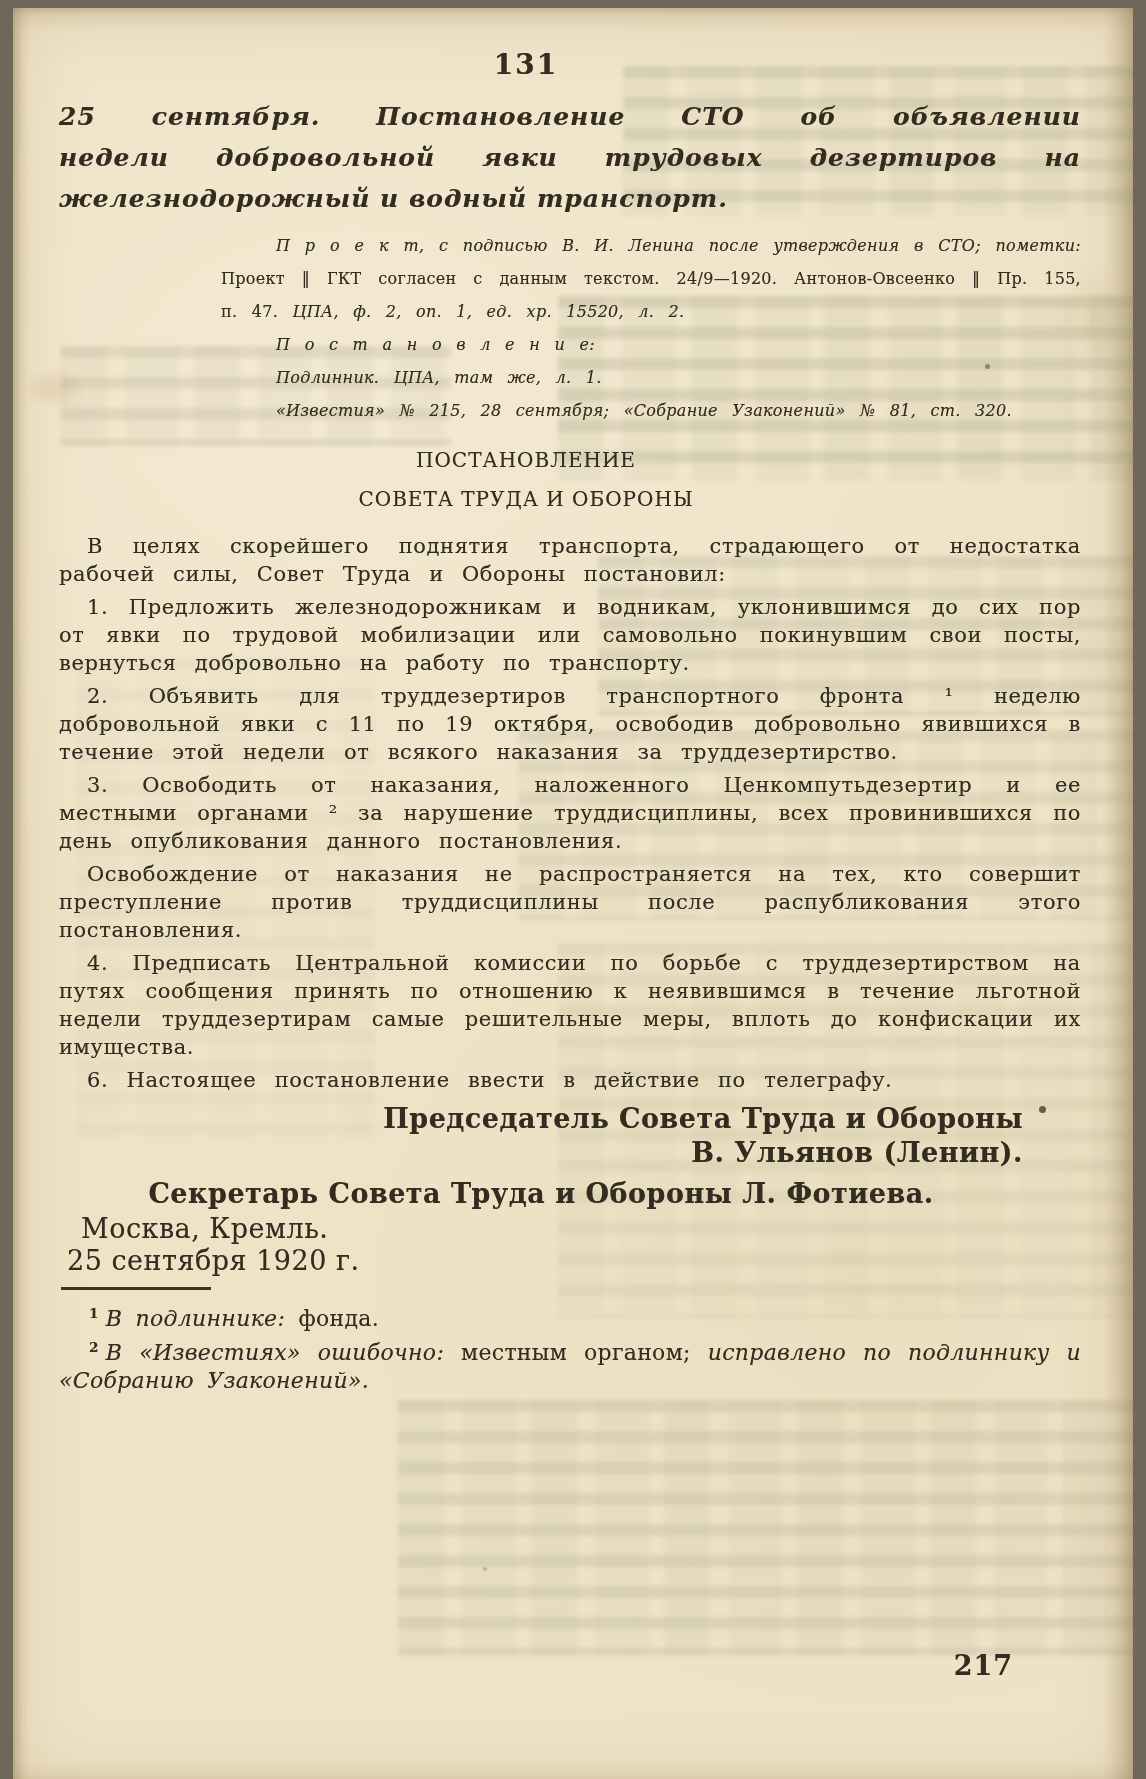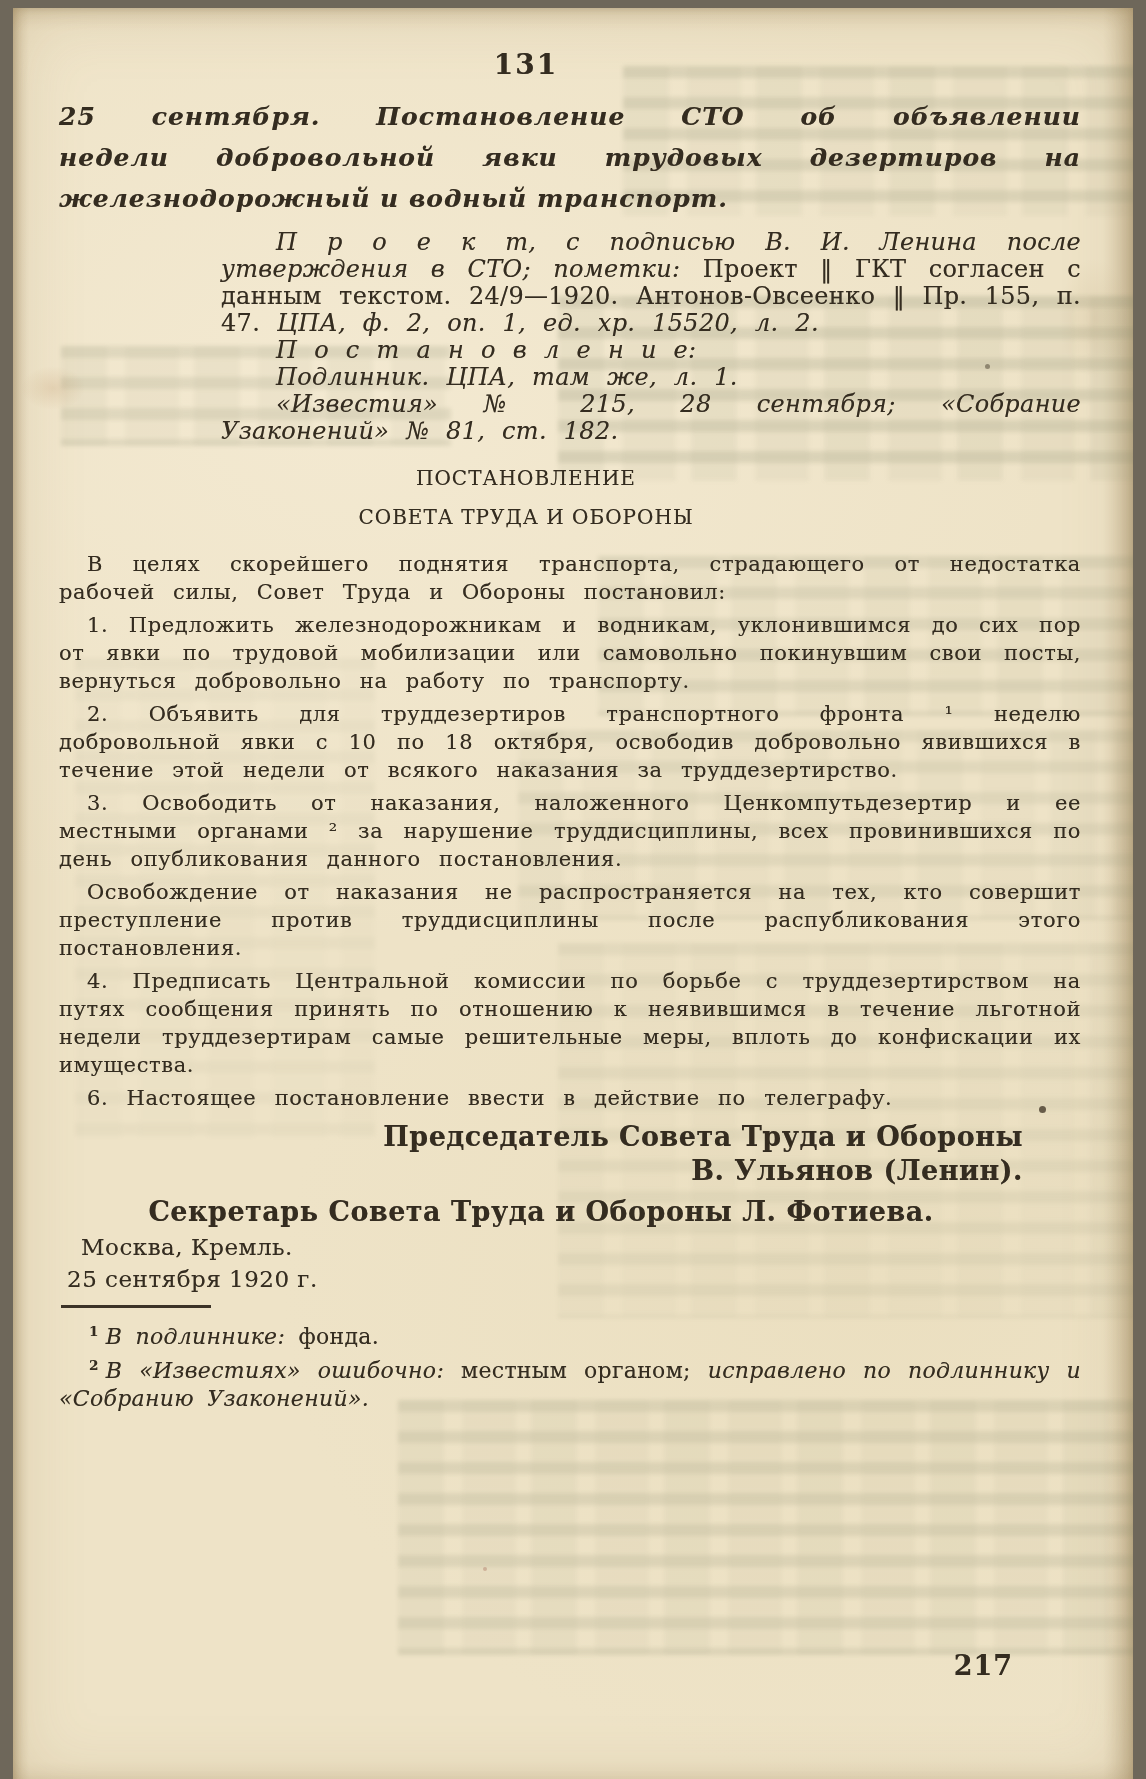--- a/index.html
+++ b/index.html
@@ -38,29 +38,29 @@
   .stain-b{left:1046px;top:250px;width:70px;height:120px;background:radial-gradient(closest-side, rgba(170,140,90,.14), rgba(170,140,90,0));}
   .speck{position:absolute;pointer-events:none;background:#4a4030;border-radius:50%;}
   .speck-margin-dot{left:1026px;top:1098px;width:7px;height:7px;opacity:.82;}
   .speck-note-dot{left:972px;top:356px;width:5px;height:5px;opacity:.5;}
   .speck-small{left:470px;top:1559px;width:4px;height:4px;opacity:.35;background:#a06050;}
   
   .content{position:absolute;left:46px;top:0;width:1022px;}
   .pageno-top{margin:40px 88px 0 0;text-align:center;font-size:28px;font-weight:bold;letter-spacing:2px;}
   .doc-heading{margin-top:15px;font-style:italic;font-weight:bold;font-size:25px;line-height:41px;letter-spacing:1px;}
   .head-just{text-align:justify;text-align-last:justify;}
-  .source-note{margin:10px 0 0 162px;font-size:24px;line-height:27px;font-style:italic;text-align:justify;word-spacing:9px;letter-spacing:.3px;}
+  .source-note{margin:10px 0 0 162px;font-size:16px;line-height:33px;font-style:italic;text-align:justify;word-spacing:9px;letter-spacing:.3px;}
   .source-note p{margin:0;text-indent:55px;}
   .rm{font-style:normal;}
   .title-block{margin:14px 88px 0 0;text-align:center;font-size:20px;line-height:39px;letter-spacing:1px;}
   .body-text{margin-top:13px;font-size:21px;line-height:28px;text-align:justify;word-spacing:11px;letter-spacing:.6px;}
   .body-text p{margin:0 0 5px 0;text-indent:28px;}
   .sig-block{margin-top:8px;text-align:right;padding-right:58px;font-size:27px;line-height:34px;letter-spacing:.5px;font-weight:bold;}
   .sig-secretary{margin-top:7px;text-align:center;}
-  .place-date{margin-top:2px;font-size:23px;line-height:32px;letter-spacing:.5px;}
+  .place-date{margin-top:2px;font-size:27px;line-height:32px;letter-spacing:.5px;}
   .place{text-indent:22px;}
   .date{text-indent:8px;}
   .fn-rule{margin:10px 0 10px 2px;width:150px;height:3px;background:#3c3327;border:none;}
   .footnotes{font-size:22px;line-height:27px;word-spacing:6px;letter-spacing:.3px;text-align:justify;}
   .footnotes p{margin:0 0 2px 0;text-indent:30px;}
   .fn-marker{font-size:62%;font-weight:bold;margin-right:7px;}
   .it{font-style:italic;}
   .pageno-bottom{position:absolute;right:120px;top:1642px;font-size:27px;font-weight:bold;letter-spacing:1px;}
   .inky{text-shadow:0 0 .5px rgba(52,44,32,.45);}
 </style>
@@ -91,32 +91,32 @@
     <div class="doc-heading">
       <div class="head-just">25 сентября. Постановление СТО об объявлении</div>
       <div class="head-just">недели добровольной явки трудовых дезертиров на</div>
       <div>железнодорожный и водный транспорт.</div>
     </div>
 
     <div class="source-note">
       <p><span class="it">П р о е к т,  с подписью В. И. Ленина после утверждения в СТО; </span><span class="it">пометки: </span><span class="rm">Проект ‖ ГКТ согласен с данным текстом. 24/9—1920. Антонов-Овсеенко ‖ Пр. 155, п. 47. </span><span class="it">ЦПА, ф. 2, оп. 1, ед. хр. 15520, л. 2.</span></p>
       <p>П о с т а н о в л е н и е:</p>
       <p>Подлинник. ЦПА, там же, л. 1.</p>
-      <p>«Известия» № 215, 28 сентября; «Собрание Узаконений» № 81, ст. 182.</p>
+      <p>«Известия» № 215, 28 сентября; «Собрание Узаконений» № 81, ст. 320.</p>
     </div>
 
     <div class="title-block">
       <div>ПОСТАНОВЛЕНИЕ</div>
       <div>СОВЕТА ТРУДА И ОБОРОНЫ</div>
     </div>
 
     <div class="body-text">
       <p>В целях скорейшего поднятия транспорта, страдающего от недостатка рабочей силы, Совет Труда и Обороны постановил:</p>
       <p>1. Предложить железнодорожникам и водникам, уклонившимся до сих пор от явки по трудовой мобилизации или самовольно покинувшим свои посты, вернуться добровольно на работу по транспорту.</p>
-      <p>2. Объявить для труддезертиров транспортного фронта ¹ неделю добровольной явки с 10 по 18 октября, освободив добровольно явившихся в течение этой недели от всякого наказания за труддезертирство.</p>
+      <p>2. Объявить для труддезертиров транспортного фронта ¹ неделю добровольной явки с 11 по 19 октября, освободив добровольно явившихся в течение этой недели от всякого наказания за труддезертирство.</p>
       <p>3. Освободить от наказания, наложенного Ценкомпутьдезертир и ее местными органами ² за нарушение труддисциплины, всех провинившихся по день опубликования данного постановления.</p>
       <p>Освобождение от наказания не распространяется на тех, кто совершит преступление против труддисциплины после распубликования этого постановления.</p>
       <p>4. Предписать Центральной комиссии по борьбе с труддезертирством на путях сообщения принять по отношению к неявившимся в течение льготной недели труддезертирам самые решительные меры, вплоть до конфискации их имущества.</p>
       <p>6. Настоящее постановление ввести в действие по телеграфу.</p>
     </div>
 
     <div class="sig-block">
       <div>Председатель Совета Труда и Обороны</div>
       <div>В. Ульянов (Ленин).</div>
       <div class="sig-secretary">Секретарь Совета Труда и Обороны Л. Фотиева.</div>

